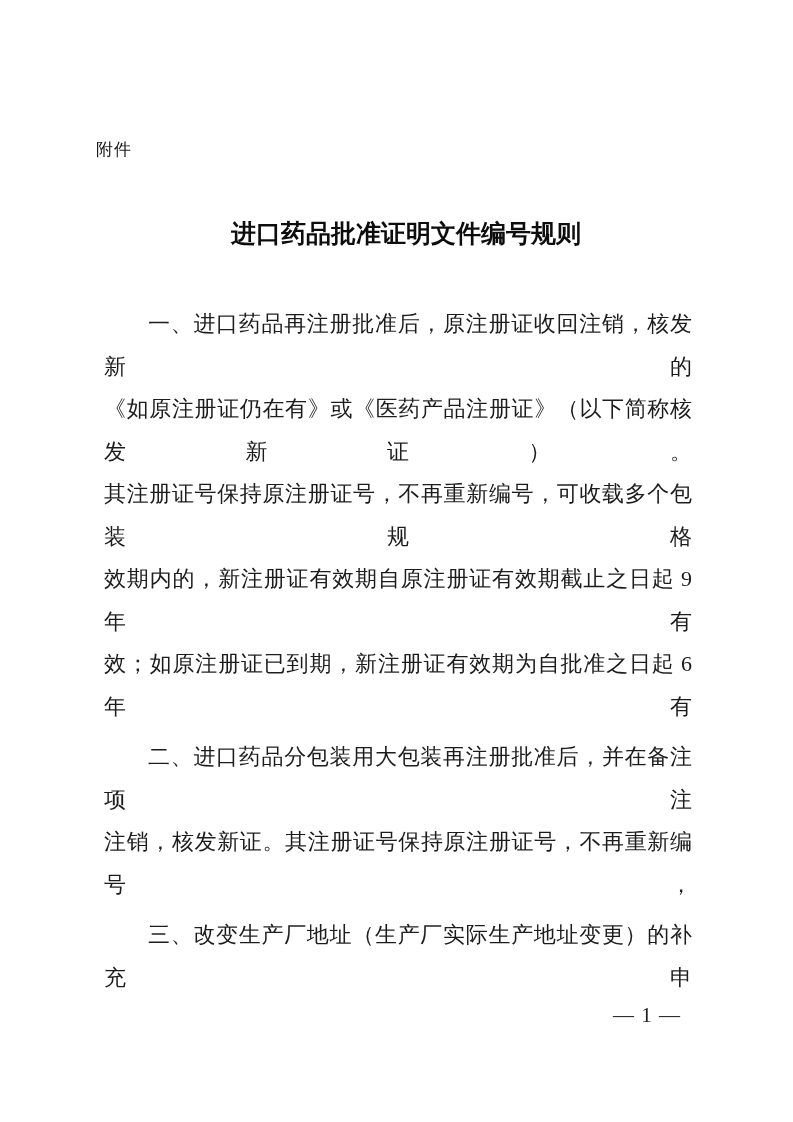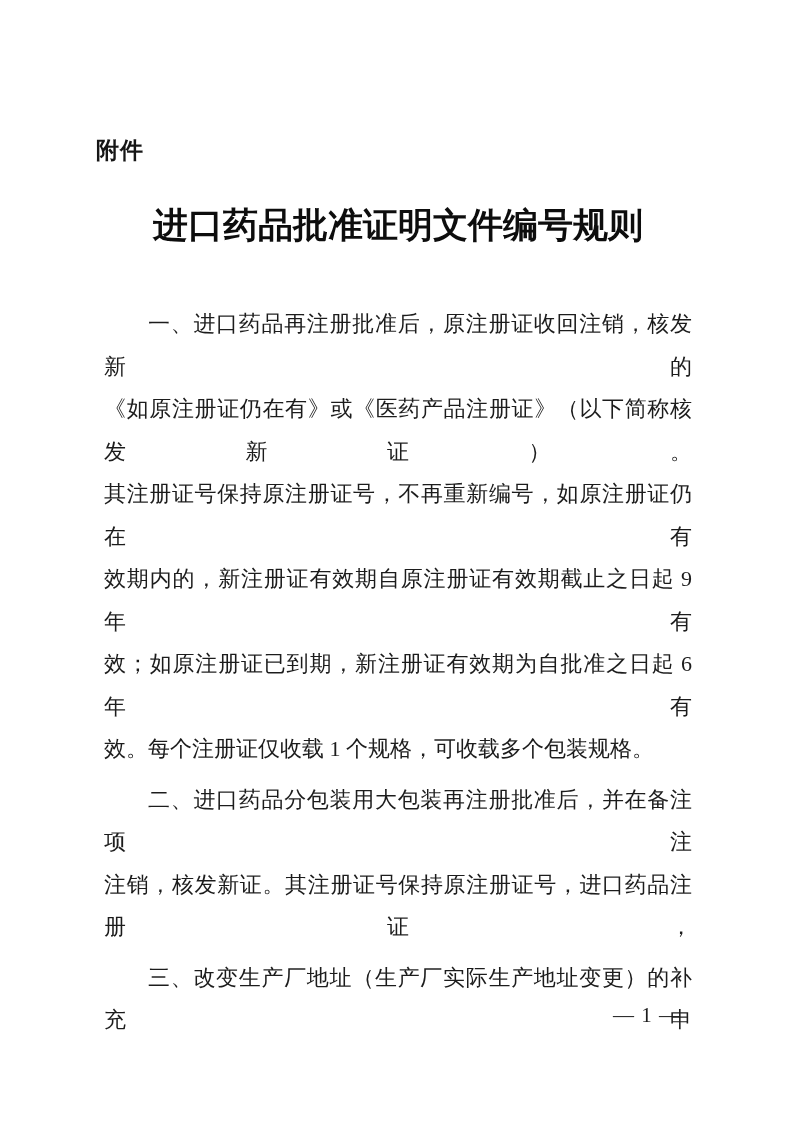--- a/index.html
+++ b/index.html
@@ -13,36 +13,36 @@
     height: 1122px;
     background: #ffffff;
     overflow: hidden;
     color: #1c1c1c;
   }
   .attachment {
     position: absolute;
     left: 96px;
     top: 136px;
     font-family: "Liberation Sans", "DejaVu Sans", sans-serif;
-    font-weight: 700;
-    font-size: 23px;
+    font-weight: 400;
+    font-size: 17px;
     line-height: 28px;
     letter-spacing: 1px;
     color: #161616;
   }
   .title {
     position: absolute;
     left: 96px;
     top: 203px;
     width: 604px;
-    margin: 0;
+    margin: 8px;
     text-align: center;
     font-family: "Liberation Sans", "DejaVu Sans", sans-serif;
     font-weight: 700;
-    font-size: 35px;
+    font-size: 25px;
     line-height: 44px;
     letter-spacing: 0px;
     color: #0d0d0d;
   }
   .body-text {
     position: absolute;
     left: 96px;
     top: 295px;
     width: 604px;
     font-family: "Liberation Serif", "DejaVu Serif", serif;
@@ -84,29 +84,28 @@
 
   <div class="attachment">附件</div>
 
   <h1 class="title">进口药品批准证明文件编号规则</h1>
 
   <div class="body-text">
 
     <p class="para">
       <span class="line indent">一、进口药品再注册批准后，原注册证收回注销，核发新的</span>
       <span class="line">《如原注册证仍在有》或《医药产品注册证》（以下简称核发新证）。</span>
-      <span class="line">其注册证号保持原注册证号，不再重新编号，如原注册证仍在有</span>
+      <span class="line">其注册证号保持原注册证号，不再重新编号，可收载多个包装规格</span>
       <span class="line">效期内的，新注册证有效期自原注册证有效期截止之日起 9 年有</span>
       <span class="line">效；如原注册证已到期，新注册证有效期为自批准之日起 6 年有</span>
-      <span class="line last">效。每个注册证仅收载 1 个规格，可收载多个包装规格。</span>
     </p>
 
     <p class="para">
       <span class="line indent">二、进口药品分包装用大包装再注册批准后，并在备注项注</span>
-      <span class="line">注销，核发新证。其注册证号保持原注册证号，进口药品注册证，</span>
+      <span class="line">注销，核发新证。其注册证号保持原注册证号，不再重新编号，</span>
     </p>
 
     <p class="para">
       <span class="line indent">三、改变生产厂地址（生产厂实际生产地址变更）的补充申</span>
 
     </p>
 
   </div>
 
   <div class="page-number">— 1 —</div>

